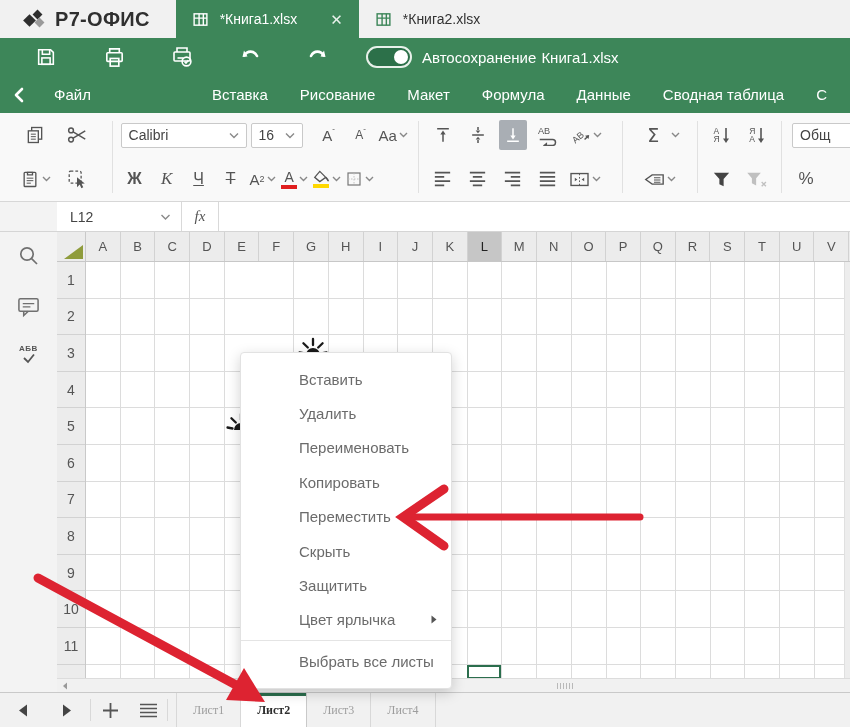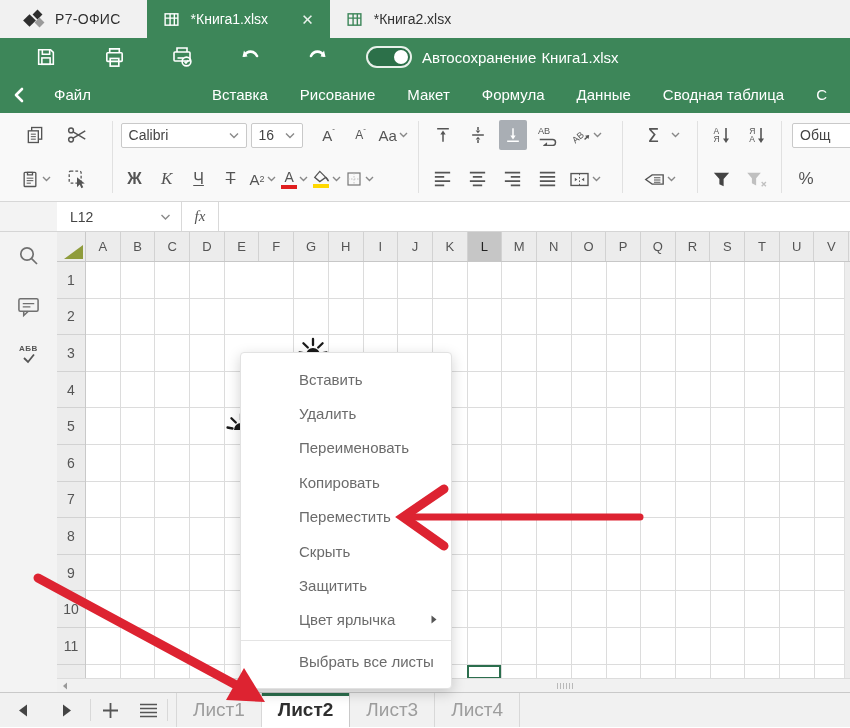--- a/index.html
+++ b/index.html
@@ -9,21 +9,21 @@
   svg{display:block;}
 
   
   .titlebar{height:38px;background:#f1f1f1;display:flex;align-items:stretch;}
   .logo{display:flex;align-items:center;gap:9px;padding:0 18px 0 24px;}
   .logo-marks{position:relative;width:22px;height:20px;}
   .logo-marks i{position:absolute;display:block;transform:rotate(45deg);}
   .lm1{width:9px;height:9px;background:#2e2e2e;left:1px;top:7px;}
   .lm2{width:7px;height:7px;background:#2e2e2e;left:10px;top:2px;}
   .lm3{width:7px;height:7px;background:#9a9a9a;left:12px;top:10px;}
-  .logo-text{font-size:14px;font-weight:normal;color:#2f2f2f;letter-spacing:.3px;}
+  .logo-text{font-size:20px;font-weight:bold;color:#2f2f2f;letter-spacing:.3px;}
   .doctabs{display:flex;align-items:stretch;margin-left:8px;}
   .doctab{display:flex;align-items:center;gap:11px;padding:0 16px;font-size:14px;color:#333;}
   .doctab .ticon{color:#3d8659;}
   .doctab .close{display:none;margin-left:22px;color:#e9f2ec;font-size:15px;line-height:1;}
   .doctab.active{background:#3d8659;color:#fff;}
   .doctab.active .ticon{color:#fff;}
   .doctab.active .close{display:block;}
 
   
   .greenbar{height:38px;background:#3d8659;display:flex;align-items:center;position:relative;color:#fff;}
@@ -114,21 +114,21 @@
            display:flex;align-items:center;}
   .hs-arrow{width:16px;display:flex;justify-content:center;}
   .hs-grip{position:absolute;left:500px;display:flex;gap:2px;}
   .hs-grip i{display:block;width:1px;height:6px;background:#b9b9b9;}
   .vscroll{position:absolute;right:0;top:30px;bottom:14px;width:5px;background:#ededed;border-left:1px solid #e0e0e0;}
 
   
   .sheetbar{height:35px;background:#f1f1f1;border-top:1px solid #c9c9c9;display:flex;align-items:stretch;box-sizing:border-box;}
   .sb-btn{width:45px;display:flex;align-items:center;justify-content:center;color:#444;}
   .sb-sep{width:1px;background:#d8d8d8;margin:6px 0;}
-  .stab{padding:0 16px;display:flex;align-items:center;font-size:19px;color:#9d9d9d;border-right:1px solid #d8d8d8;}
+  .stab{padding:0 16px;display:flex;align-items:center;font-size:12px;color:#9d9d9d;border-right:1px solid #d8d8d8;font-family:Liberation Serif, serif;}
   .stab:first-of-type{border-left:1px solid #d8d8d8;}
   .stab.active{background:#fff;color:#2f2f2f;font-weight:bold;box-shadow:inset 0 3px 0 #2b6e4d;border-right:1px solid #c9c9c9;}
 
   
   .ctxmenu{position:absolute;left:240px;top:352px;width:212px;background:#fff;border:1px solid #e2e2e2;border-radius:4px;
            box-shadow:0 4px 14px rgba(0,0,0,.18);padding:9px 0;z-index:10;box-sizing:border-box;}
   .ctxitem{height:34.4px;display:flex;align-items:center;padding:0 14px 0 28px;font-size:15px;color:#6b6b6b;justify-content:space-between;margin-left:30px;}
   .ctxdivider{height:1px;background:#e4e4e4;margin:3px 0;}
 
   .overlay{position:absolute;inset:0;z-index:30;pointer-events:none;}

